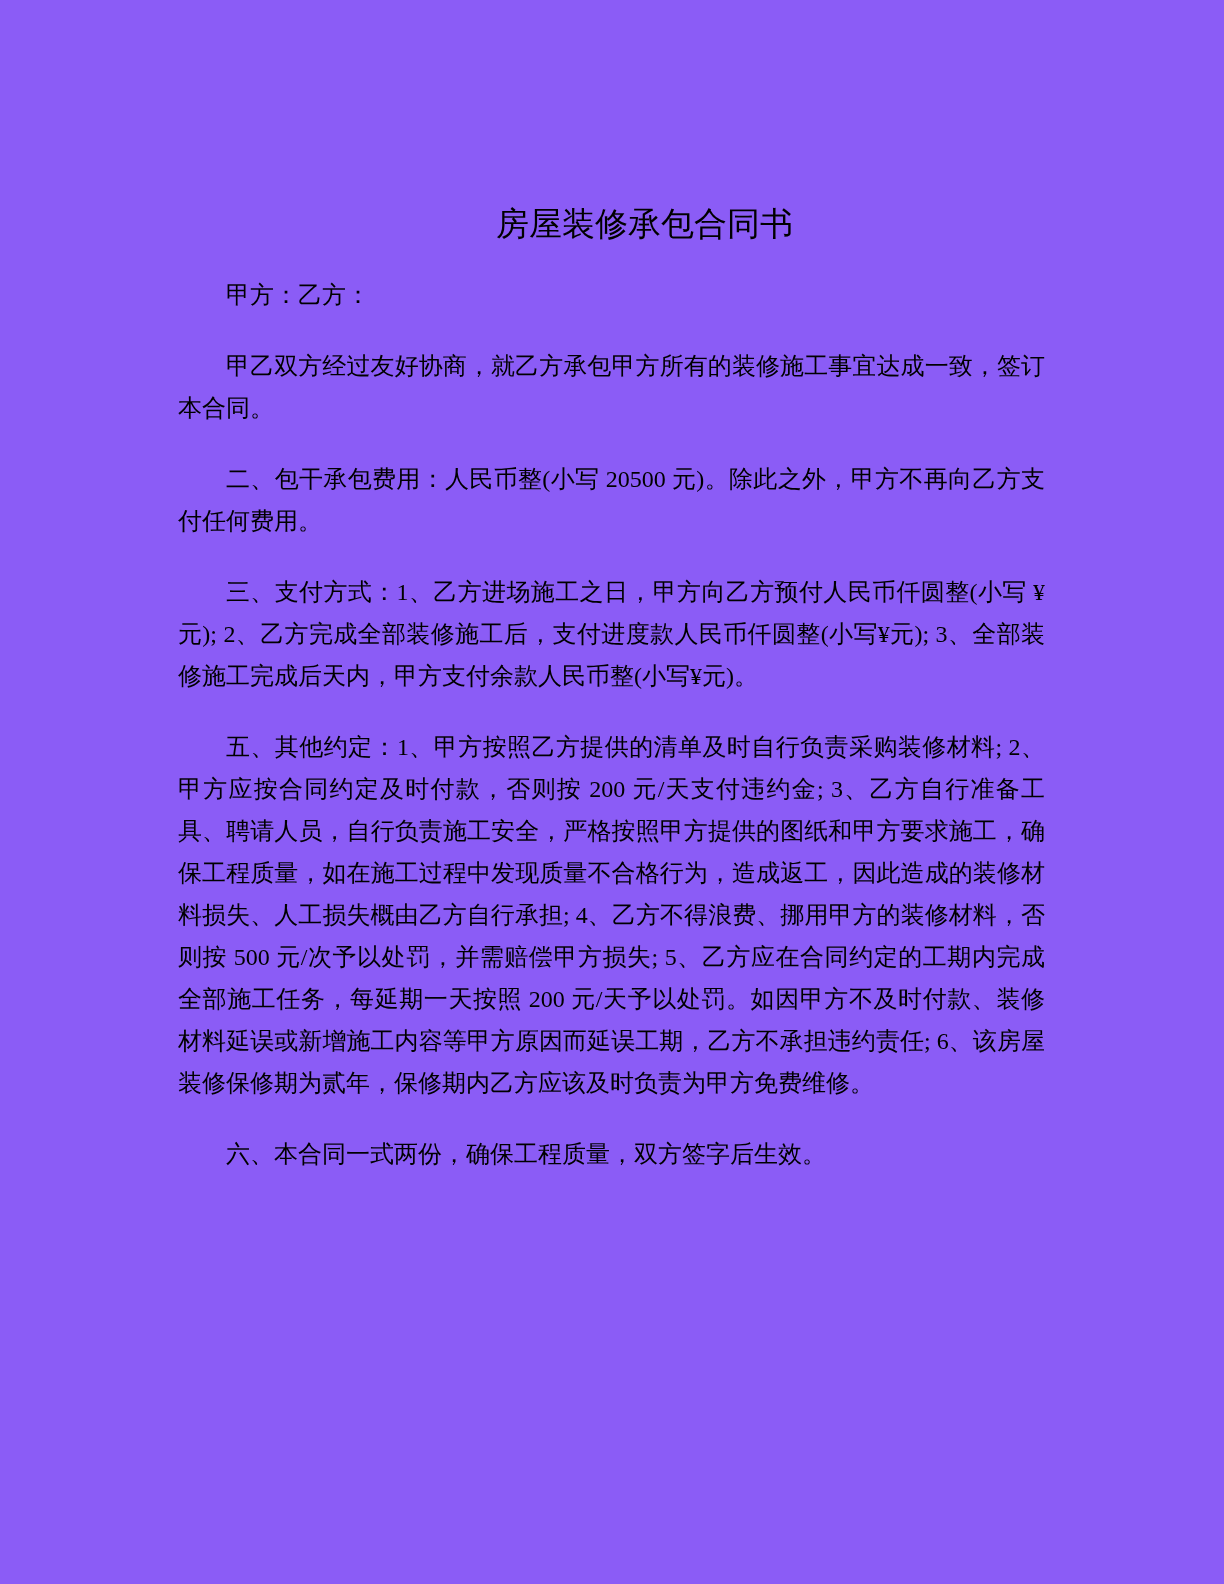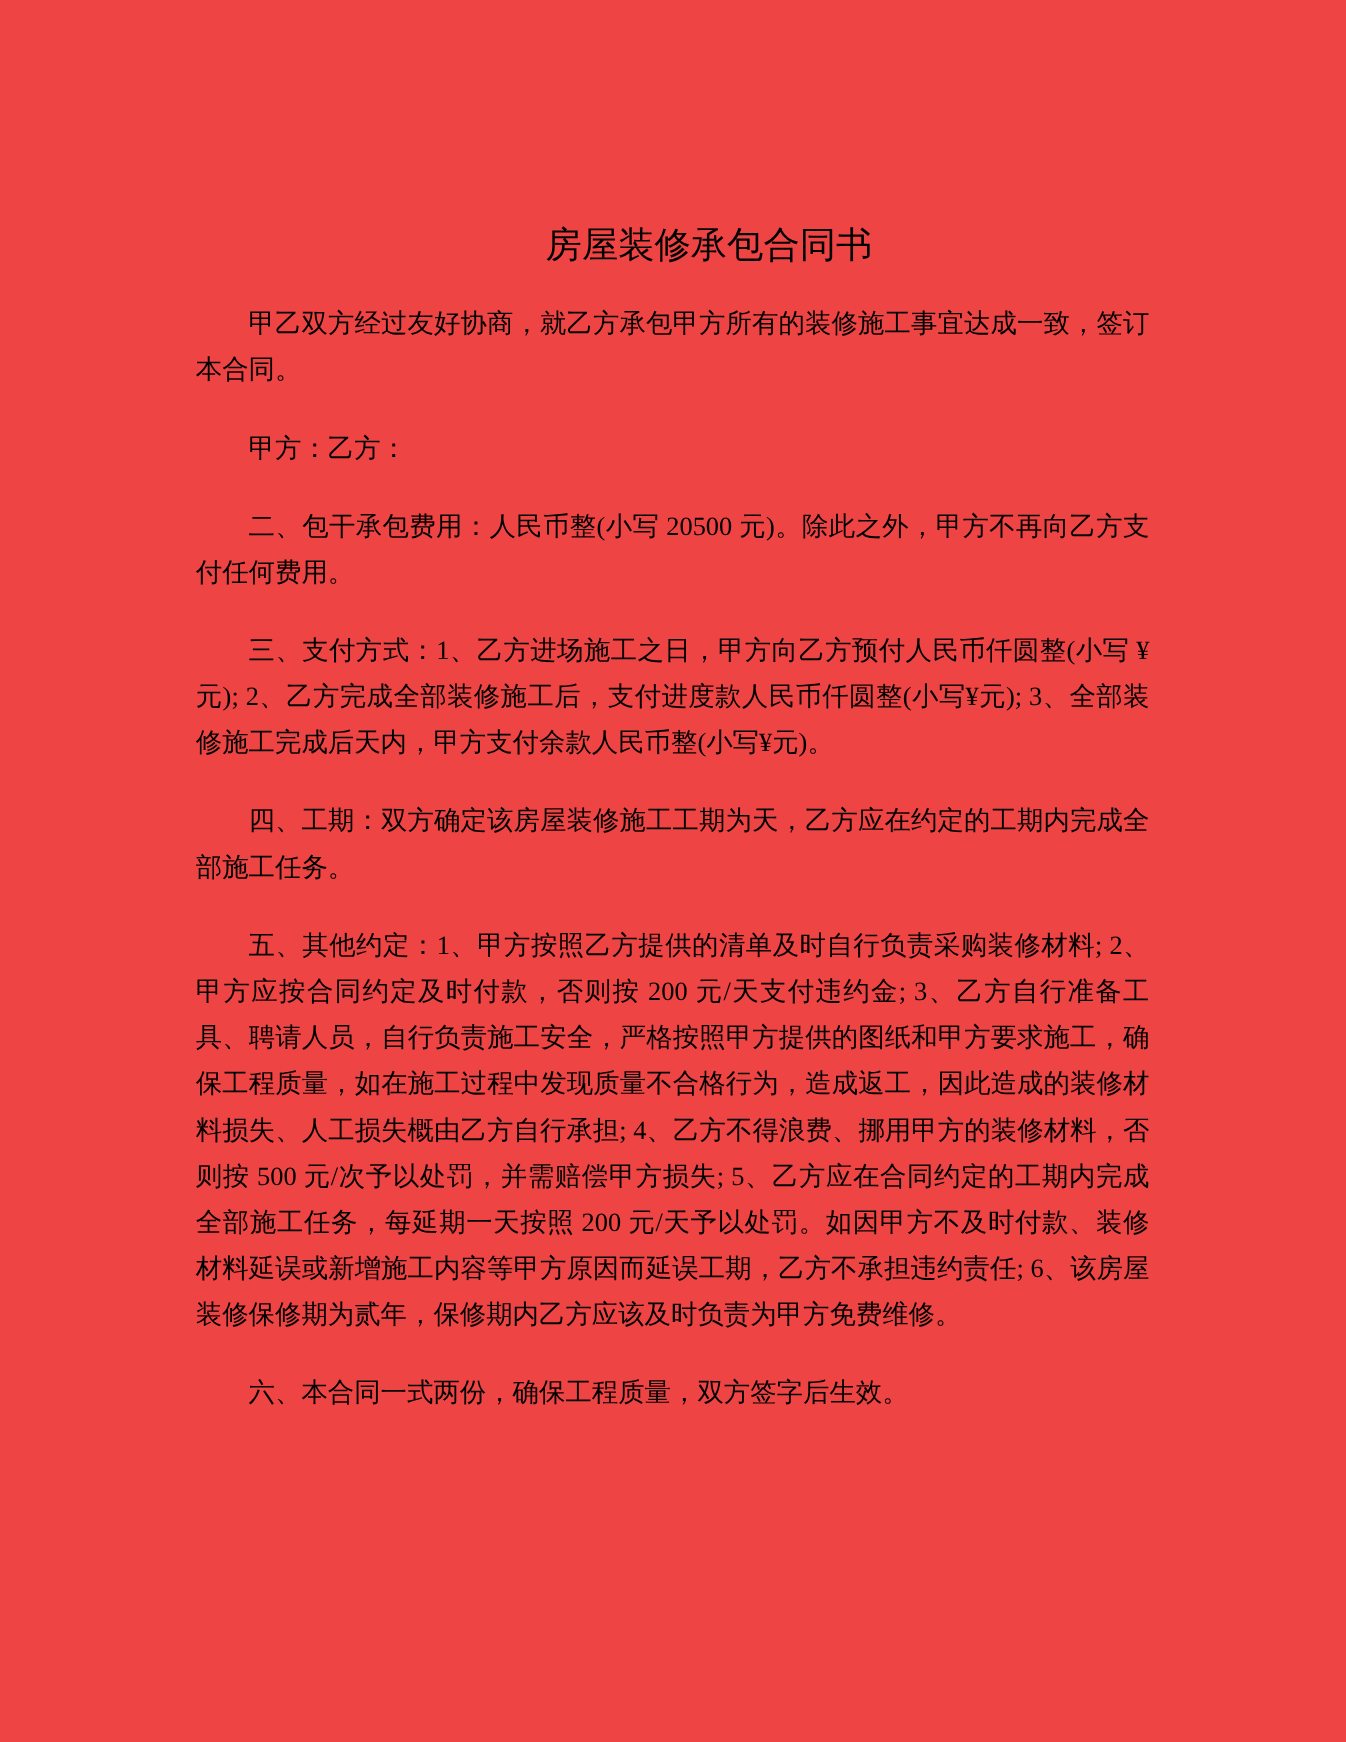--- a/index.html
+++ b/index.html
@@ -13,21 +13,21 @@
     overflow: hidden;
     color: #000000;
     
     font-family: "Liberation Serif", "DejaVu Serif", serif;
   }
   .page {
     box-sizing: border-box;
     width: 1224px;
     height: 1584px;
     padding: 203px 179px 48px 178px;
-    background: #ef4444;
+    background: #8b5cf6;
   }
   .doc-title {
     margin: 0;
     font-size: 33px;
     line-height: 42px;
     font-weight: 500;
     text-align: center;
     
     text-indent: 2em;
     white-space: nowrap;
@@ -41,27 +41,26 @@
     word-break: normal;
     overflow-wrap: break-word;
   }
 </style>
 </head>
 <body>
 
 <div class="page">
   <h1 class="doc-title">房屋装修承包合同书</h1>
 
+  <p class="para">甲方：乙方：</p>
+
   <p class="para">甲乙双方经过友好协商，就乙方承包甲方所有的装修施工事宜达成一致，签订本合同。</p>
-
-  <p class="para">甲方：乙方：</p>
 
 
   <p class="para">二、包干承包费用：人民币整(小写 20500 元)。除此之外，甲方不再向乙方支付任何费用。</p>
 
   <p class="para">三、支付方式：1、乙方进场施工之日，甲方向乙方预付人民币仟圆整(小写 ¥ 元); 2、乙方完成全部装修施工后，支付进度款人民币仟圆整(小写¥元); 3、全部装修施工完成后天内，甲方支付余款人民币整(小写¥元)。</p>
 
-  <p class="para">四、工期：双方确定该房屋装修施工工期为天，乙方应在约定的工期内完成全部施工任务。</p>
 
   <p class="para">五、其他约定：1、甲方按照乙方提供的清单及时自行负责采购装修材料; 2、甲方应按合同约定及时付款，否则按 200 元/天支付违约金; 3、乙方自行准备工具、聘请人员，自行负责施工安全，严格按照甲方提供的图纸和甲方要求施工，确保工程质量，如在施工过程中发现质量不合格行为，造成返工，因此造成的装修材料损失、人工损失概由乙方自行承担; 4、乙方不得浪费、挪用甲方的装修材料，否则按 500 元/次予以处罚，并需赔偿甲方损失; 5、乙方应在合同约定的工期内完成全部施工任务，每延期一天按照 200 元/天予以处罚。如因甲方不及时付款、装修材料延误或新增施工内容等甲方原因而延误工期，乙方不承担违约责任; 6、该房屋装修保修期为贰年，保修期内乙方应该及时负责为甲方免费维修。</p>
 
   <p class="para">六、本合同一式两份，确保工程质量，双方签字后生效。</p>
 </div>
 
 </body></html>

